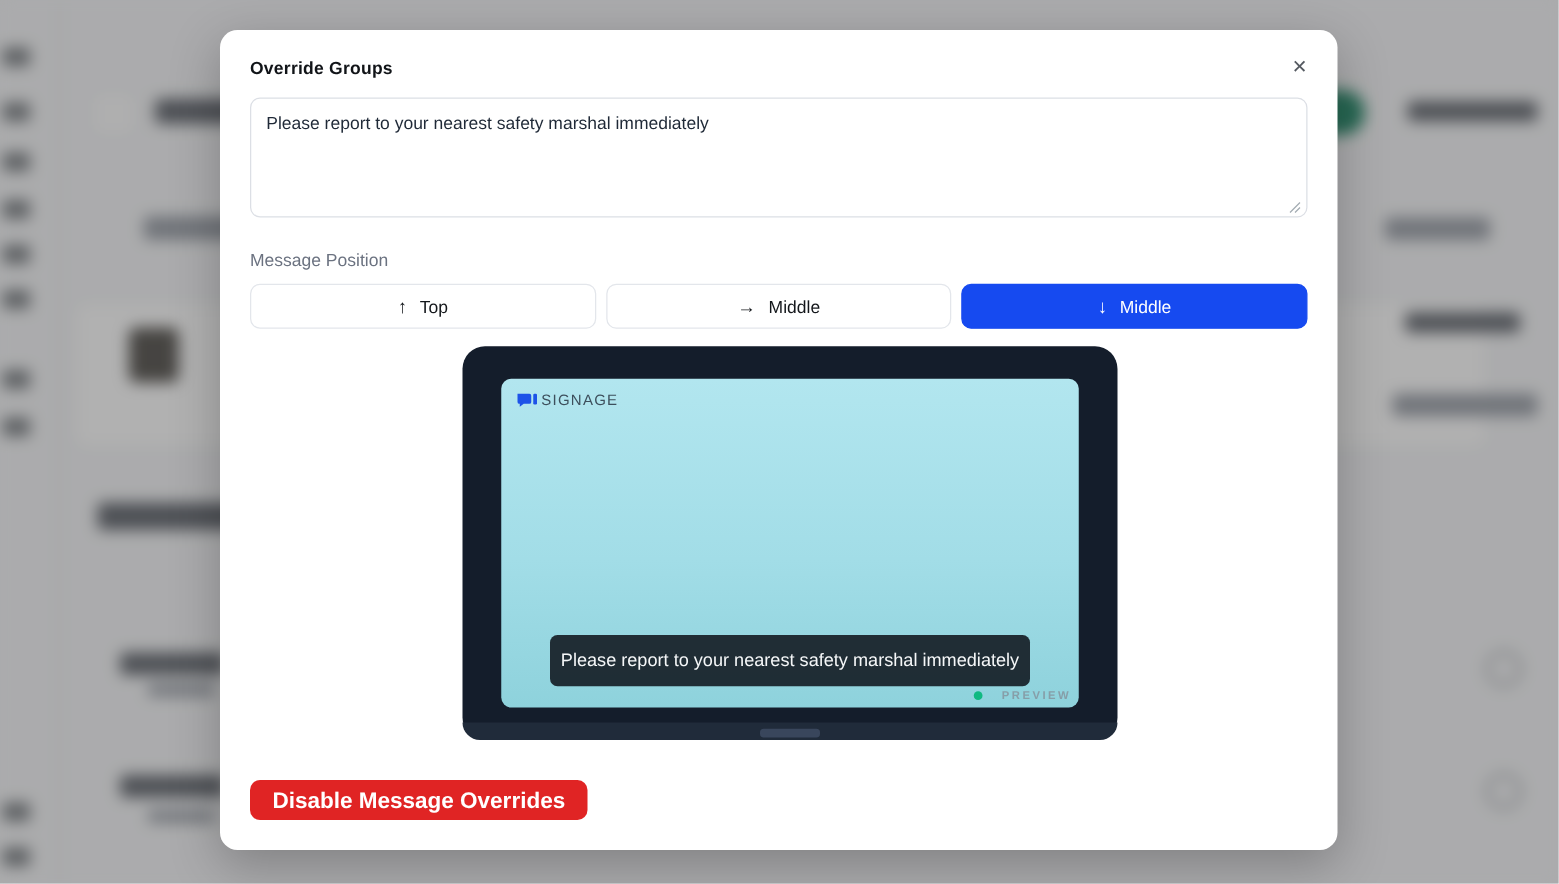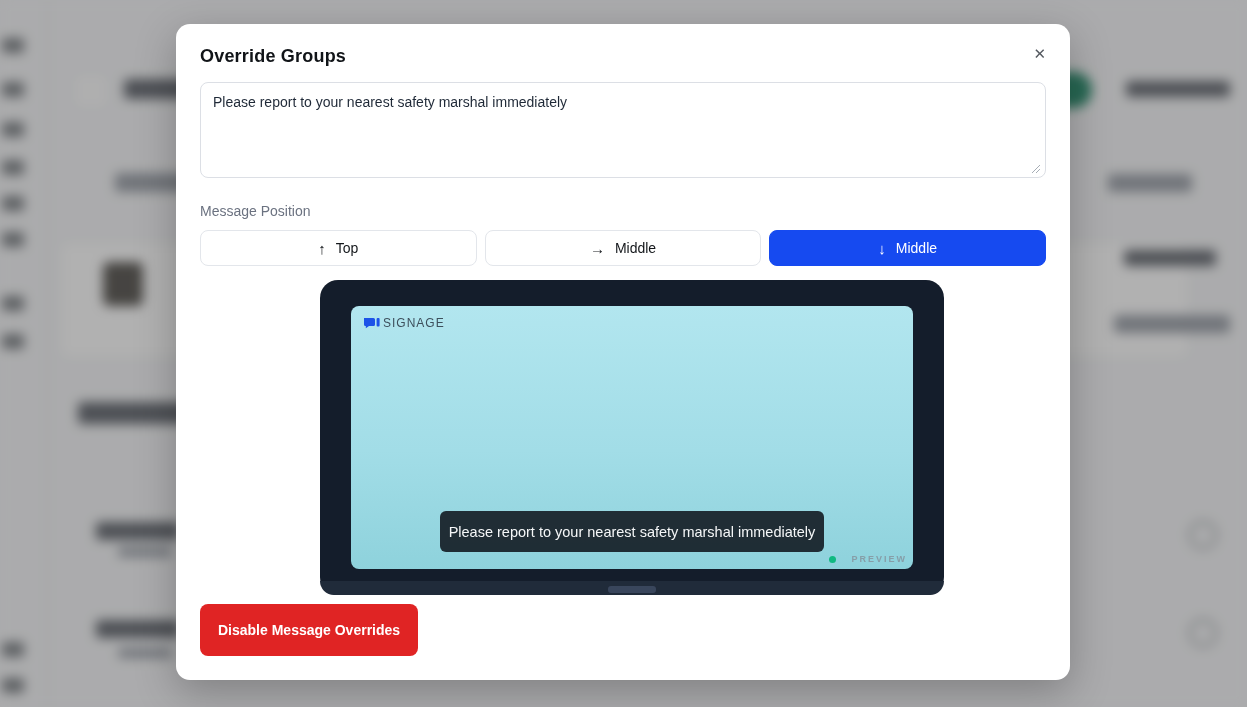--- a/index.html
+++ b/index.html
@@ -21,21 +21,21 @@
   .bg-cardicon{position:absolute;width:40px;height:44px;border-radius:6px;background:#3d3a35;}
   
   .dim{position:absolute;inset:0;background:rgba(82,82,82,0.45);}
   
   .modal{
     position:absolute;left:176px;top:24px;width:894px;height:656px;
     background:#fff;border-radius:14px;box-shadow:0 12px 40px rgba(0,0,0,.25);
     box-sizing:border-box;padding:22px 24px 24px;
   }
   .modal-head{display:flex;align-items:flex-start;justify-content:space-between;}
-  .modal-title{font-size:18px;font-weight:700;color:#111418;letter-spacing:.2px;}
+  .modal-title{font-size:14px;font-weight:700;color:#111418;letter-spacing:.2px;}
   .close-btn{border:none;background:none;cursor:pointer;font-size:15px;color:#555a61;
     line-height:1;padding:2px 4px;margin:-2px -4px 0 0;}
   .ta-wrap{position:relative;margin-top:15px;}
   textarea.msg{
     width:100%;height:96px;box-sizing:border-box;resize:none;
     border:1px solid #dcdfe5;border-radius:8px;padding:11px 12px;
     font-family:"Liberation Sans","DejaVu Sans",sans-serif;font-size:14px;color:#1f2937;outline:none;
   }
   .grip{position:absolute;right:5px;bottom:8px;pointer-events:auto;}
   .field-label{margin-top:21px;font-size:14px;color:#6b7280;}
@@ -43,41 +43,41 @@
   .pos-btn{
     flex:1;height:36px;border-radius:8px;border:1px solid #e3e6eb;background:#fff;
     display:flex;align-items:center;justify-content:center;gap:10px;
     font-size:14px;font-weight:500;color:#13161a;cursor:pointer;
     font-family:inherit;
   }
   .pos-btn .arrow{font-size:15px;}
   .pos-btn.selected{background:#164af0;border-color:#164af0;color:#fff;}
   
   .tv-area{display:flex;justify-content:center;margin-top:14px;}
-  .tv{position:relative;width:624px;height:315px;background:#141d2b;border-radius:18px;margin-left:18px;}
+  .tv{position:relative;width:524px;height:315px;background:#141d2b;border-radius:18px;margin-left:18px;}
   .tv-chin{position:absolute;left:0;right:0;bottom:0;height:14px;background:#202b3a;border-radius:0 0 18px 18px;}
   .tv-stand{position:absolute;left:50%;bottom:2px;transform:translateX(-50%);width:48px;height:7px;border-radius:3px;background:#39465c;}
   .screen{
     position:absolute;left:31px;right:31px;top:26px;bottom:26px;border-radius:8px;
     background:linear-gradient(180deg,#b2e6ef 0%,#a2dde7 55%,#8ed2dc 100%);overflow:hidden;
   }
   .brand{position:absolute;top:10px;left:12px;display:flex;align-items:center;gap:3px;}
   .brand-text{font-size:12px;font-weight:500;letter-spacing:1px;color:#3d4f5c;}
   .msg-bar{
     position:absolute;left:50%;bottom:17px;transform:translateX(-50%);
     width:384px;height:41px;border-radius:6px;background:rgba(22,30,38,.92);
     display:flex;align-items:center;justify-content:center;
   }
   .msg-bar span{color:#f5f7f8;font-size:14.5px;white-space:nowrap;}
   .preview-badge{position:absolute;right:6px;bottom:5px;display:flex;align-items:center;gap:15px;}
   .dot{width:7px;height:7px;border-radius:50%;background:#10b981;}
   .preview-text{font-size:9px;font-weight:700;letter-spacing:2px;color:rgba(125,105,115,.5);}
   
   .footer{position:absolute;left:24px;right:24px;bottom:24px;display:flex;justify-content:space-between;}
-  .btn{height:52px;border:none;border-radius:8px;padding:0 18px;font-size:14px;font-weight:600;
+  .btn{height:32px;border:none;border-radius:8px;padding:0 18px;font-size:18px;font-weight:600;
     cursor:pointer;font-family:inherit;display:flex;align-items:center;}
   .btn-danger{background:#e02424;color:#fff;}
   .btn-dark{background:#17191c;color:#fff;}
 </style>
 </head>
 <body>
 
 <div class="bg-app">
   <div class="rail-icon" style="top:38px"></div>
   <div class="rail-icon" style="top:82px"></div>

